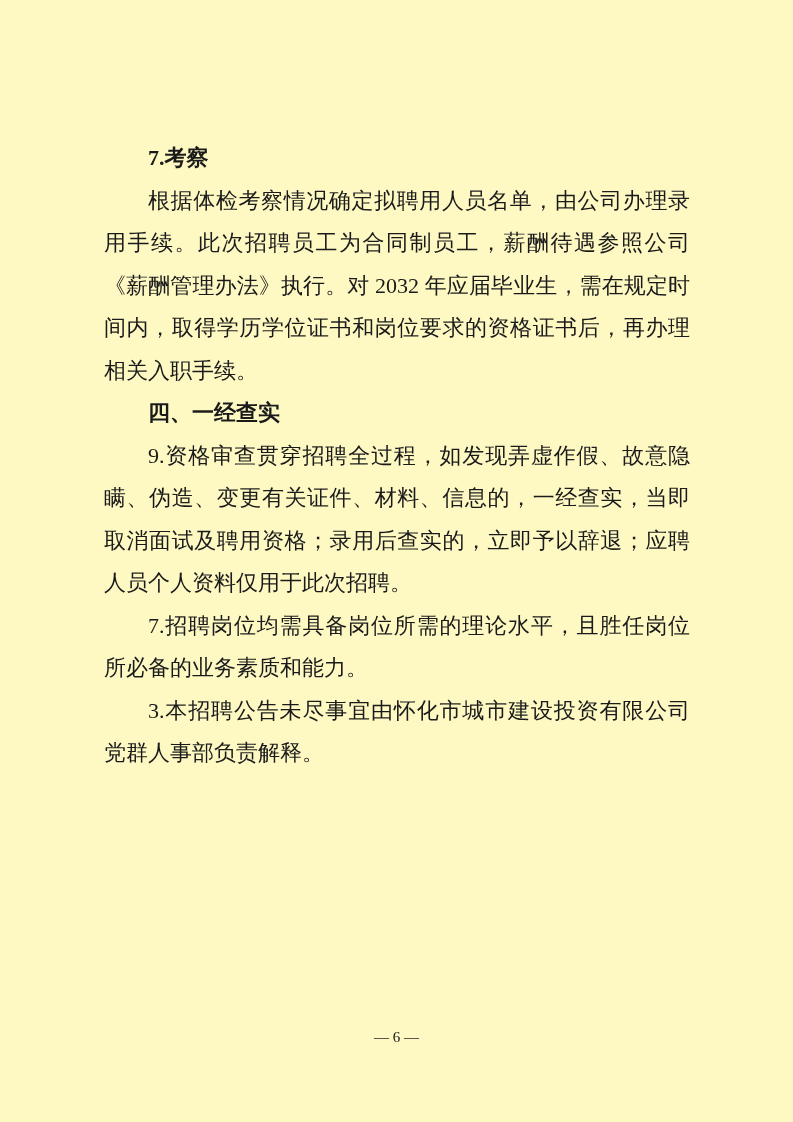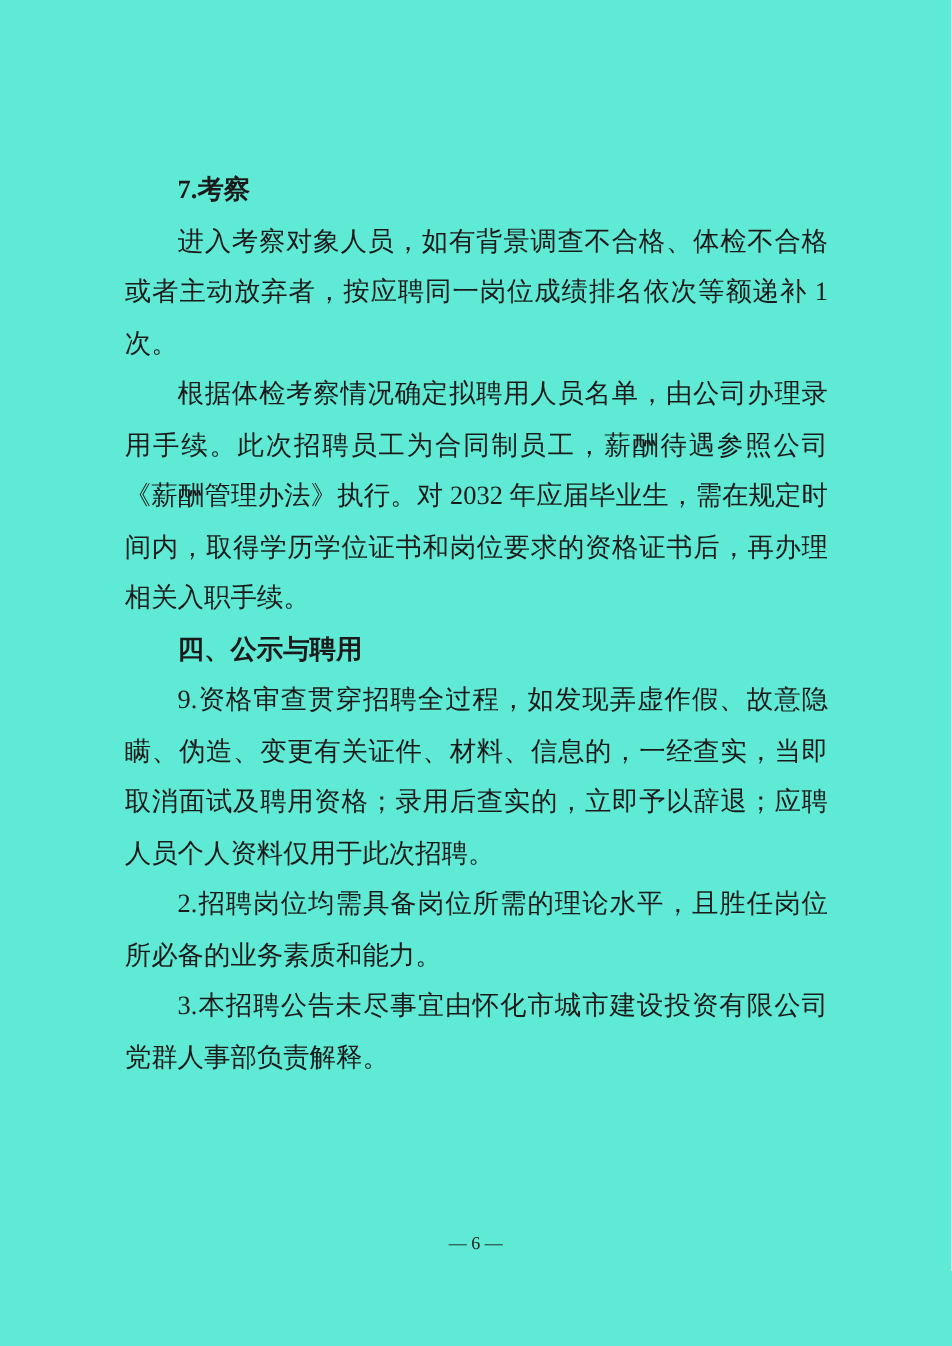--- a/index.html
+++ b/index.html
@@ -4,21 +4,21 @@
 <style>
   html, body {
     margin: 0;
     padding: 0;
     background: #ffffff;
   }
   .page {
     position: relative;
     width: 793px;
     height: 1122px;
-    background: #5eead4;
+    background: #fef9c3;
     color: #1a1a1a;
     overflow: hidden;
     font-family: "Liberation Serif", serif;
   }
   .content {
     position: absolute;
     left: 104px;
     width: 586px;
     top: 137px;
     font-size: 22px;
@@ -56,24 +56,23 @@
     color: #1a1a1a;
     font-family: "Liberation Serif", serif;
   }
 </style>
 </head>
 <body>
 
 <div class="page">
   <div class="content">
     <h2 class="heading-kai">7.考察</h2>
-    <p>进入考察对象人员，如有背景调查不合格、体检不合格或者主动放弃者，按应聘同一岗位成绩排名依次等额递补 1 次。</p>
 
     <p>根据体检考察情况确定拟聘用人员名单，由公司办理录用手续。此次招聘员工为合同制员工，薪酬待遇参照公司《薪酬管理办法》执行。对 2032 年应届毕业生，需在规定时间内，取得学历学位证书和岗位要求的资格证书后，再办理相关入职手续。</p>
 
-    <h2 class="heading-hei">四、公示与聘用</h2>
+    <h2 class="heading-hei">四、一经查实</h2>
     <p>9.资格审查贯穿招聘全过程，如发现弄虚作假、故意隐瞒、伪造、变更有关证件、材料、信息的，一经查实，当即取消面试及聘用资格；录用后查实的，立即予以辞退；应聘人员个人资料仅用于此次招聘。</p>
-    <p>2.招聘岗位均需具备岗位所需的理论水平，且胜任岗位所必备的业务素质和能力。</p>
+    <p>7.招聘岗位均需具备岗位所需的理论水平，且胜任岗位所必备的业务素质和能力。</p>
     <p>3.本招聘公告未尽事宜由怀化市城市建设投资有限公司党群人事部负责解释。</p>
   </div>
 
   <div class="footer">— 6 —</div>
 </div>
 
 </body></html>

